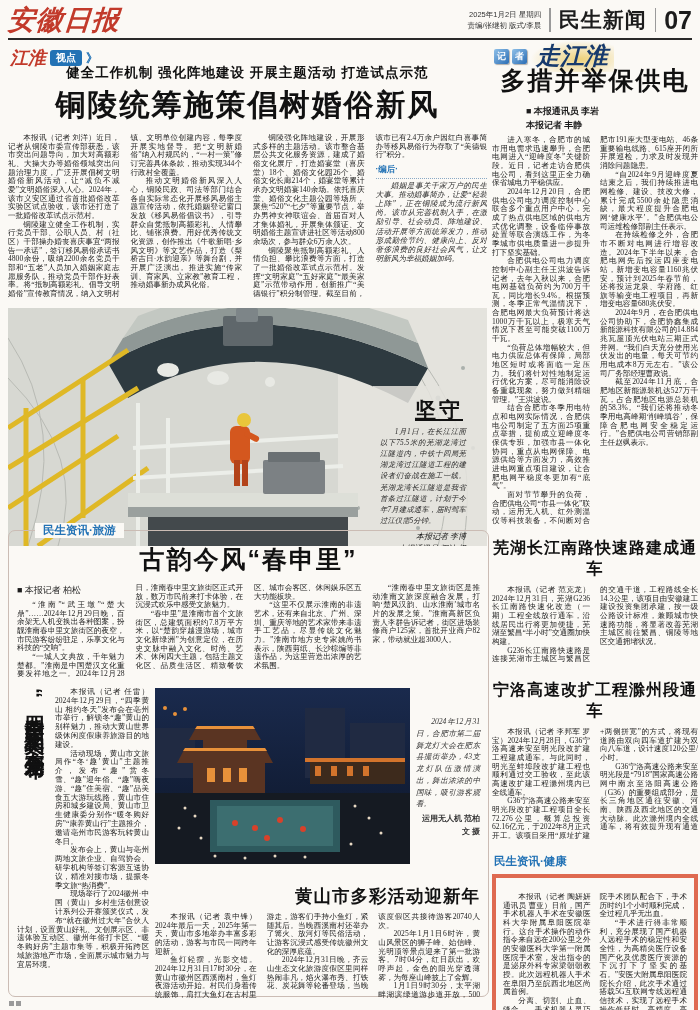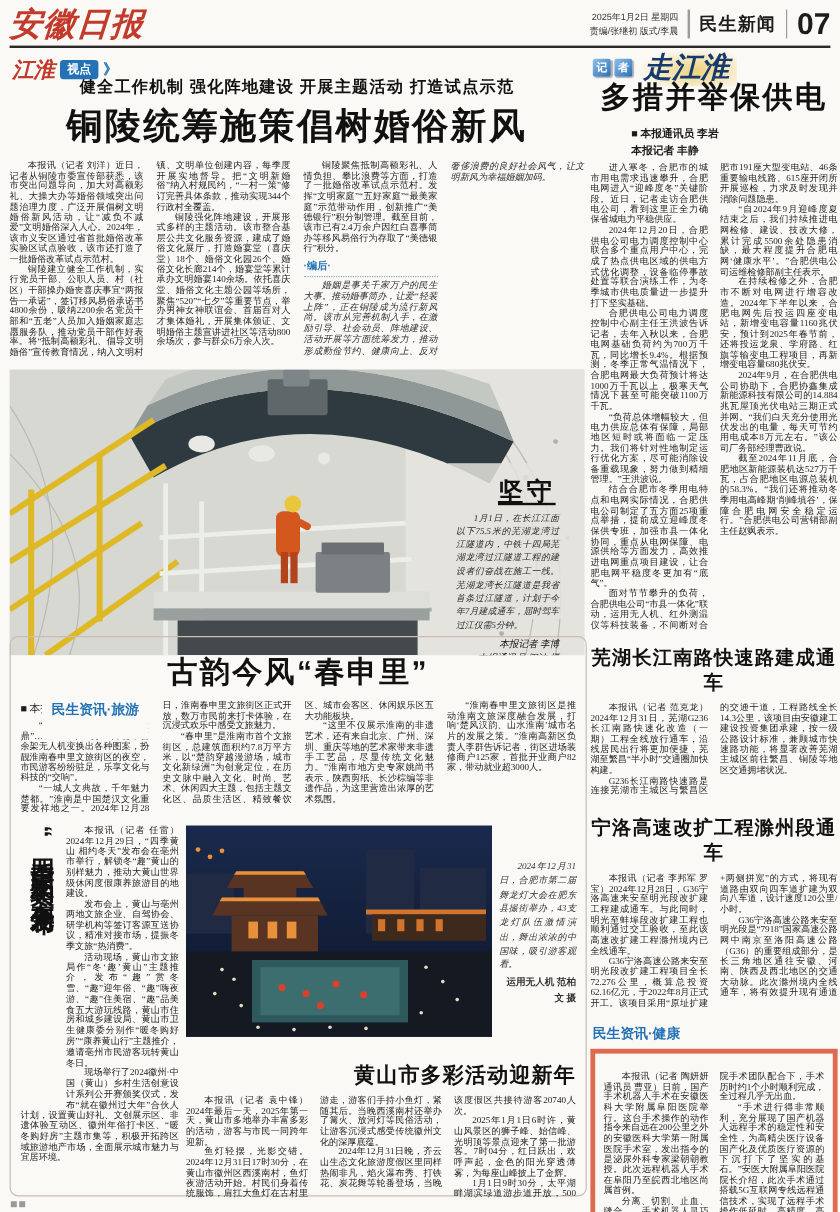--- a/index.html
+++ b/index.html
@@ -12,21 +12,21 @@
   
   .hdr { position:absolute; left:8px; top:6px; width:684px; height:34px;
          display:flex; align-items:center; justify-content:space-between;
          border-bottom:2px solid #2a2a2a; padding-bottom:4px; }
   .masthead { font-family:"DejaVu Serif", serif; font-weight:bold; font-style:italic;
               font-size:27px; color:#c23a2b; transform:skewX(-4deg); letter-spacing:1px; }
   .hdr-right { display:flex; align-items:center; gap:8px; }
   .date-block { text-align:right; font-family:"Liberation Sans",sans-serif;
                 font-size:7.5px; color:#333; line-height:1.5; }
   .vbar { width:1.5px; height:24px; background:#9a9a9a; }
-  .section-name { font-family:"Liberation Sans",sans-serif; font-weight:bold; font-size:15px; letter-spacing:1px; }
+  .section-name { font-family:"Liberation Sans",sans-serif; font-weight:bold; font-size:21px; letter-spacing:1px; }
   .page-no { font-family:"Liberation Sans",sans-serif; font-weight:bold; font-size:25px; }
   
   .badge-viewpoint { position:absolute; left:10px; top:46px; display:flex; align-items:center; gap:4px; }
   .jh-script { font-family:"DejaVu Serif",serif; font-weight:bold; font-style:italic;
                font-size:18px; color:#c23a2b; }
   .vp-tag { background:#2272b5; color:#fff; font-family:"Liberation Sans",sans-serif;
             font-weight:bold; font-size:10px; padding:1px 6px; border-radius:3px; }
   .vp-arrow { color:#2272b5; font-weight:bold; font-size:12px; }
   .badge-reporter { position:absolute; left:494px; top:40px; display:flex; align-items:center; gap:3px; }
   .rp-sq { width:15px; height:15px; border-radius:2px; background:linear-gradient(135deg,#8fc0e8,#2a6db5);
@@ -53,22 +53,22 @@
   .photo1 { position:relative; margin-top:6px; width:479px; height:238px; overflow:hidden; background:#dcdcd6; }
   .photo1-title { position:absolute; left:407px; top:88px; font-size:21px; letter-spacing:3px;text-decoration:underline; }
   .photo1-cap { position:absolute; left:372px; top:118px; width:86px; font-size:7.4px;
                 line-height:1.5; color:#2b2b2b; text-align:justify; font-style:italic; }
   .photo1-credit { position:absolute; right:6px; top:244px; text-align:right;
                    font-weight:normal; font-size:8px; line-height:1.5; color:#111; }
   .photo1-cap p { text-indent:2em; }
   
   .tourism-box { position:absolute; left:8px; top:530px; width:481px; height:467px;
                  border:1.5px solid #cbbcb4; border-radius:7px; padding:10px 8px 6px; }
-  .sect-label { position:absolute; top:-8px; left:26px; background:#fbf9f5; padding:17px 8px;
-                color:#2272b5; font-family:"Liberation Sans",sans-serif; font-weight:bold; font-size:11.5px;margin-top:44px; }
+  .sect-label { position:absolute; top:-8px; left:26px; background:#fbf9f5; padding:0 8px;
+                color:#2272b5; font-family:"Liberation Sans",sans-serif; font-weight:bold; font-size:11.5px; }
   .cs-headline { text-align:center; font-size:25px; letter-spacing:2px; margin-top:2px; }
   .cs-cols { margin-top:8px; height:96px; column-count:4; column-gap:11px; }
   .byline { font-weight:normal; font-size:9px; margin-bottom:4px; text-indent:0 !important; }
   .bottom-row { display:flex; margin-top:8px; gap:6px; }
   .hs-left { width:150px; height:296px; overflow:hidden; font-size:7.6px; text-align:justify; }
   .hs-left p { text-indent:2em; line-height:1.16; }
   .vert-head { writing-mode:vertical-rl; float:left; height:234px; width:32px;
                font-family:"Liberation Sans",sans-serif; font-weight:bold; font-size:20px;
                letter-spacing:2px; margin-right:6px; color:#111; }
   .hs-right { flex:1; }
@@ -128,20 +128,21 @@
     <span class="rp-script">走江淮</span>
   </div>
 
   <div class="left-main">
     <div class="kicker headline-sans">健全工作机制 强化阵地建设 开展主题活动 打造试点示范</div>
     <div class="lead-headline headline-sans">铜陵统筹施策倡树婚俗新风</div>
     <div class="lead-body cols body-sm">
       <div>
           <p>本报讯（记者 刘洋）近日，记者从铜陵市委宣传部获悉，该市突出问题导向，加大对高额彩礼、大操大办等婚俗领域突出问题治理力度，广泛开展倡树文明婚俗新风活动，让“减负不减爱”文明婚俗深入人心。2024年，该市义安区通过省首批婚俗改革实验区试点验收，该市还打造了一批婚俗改革试点示范村。</p>
           <p>铜陵建立健全工作机制，实行党员干部、公职人员、村（社区）干部操办婚丧喜庆事宜“两报告一承诺”，签订移风易俗承诺书4800余份，吸纳2200余名党员干部和“五老”人员加入婚姻家庭志愿服务队，推动党员干部作好表率。将“抵制高额彩礼、倡导文明婚俗”宣传教育情况，纳入文明村镇、文明单位创建内容，每季度开展实地督导。把“文明新婚俗”纳入村规民约，“一村一策”修订完善具体条款，推动实现344个行政村全覆盖。</p>
+          <p>推动文明婚俗新风深入人心，铜陵民政、司法等部门结合各自实际常态化开展移风易俗主题宣传活动，依托婚姻登记窗口发放《移风易俗倡议书》，引导群众自觉抵制高额彩礼、人情攀比、铺张浪费。用好优秀传统文化资源，创作推出《牛歌新唱·乡风文明》等文艺作品，打造《梨桥吉日·水韵迎亲》等舞台剧，并开展广泛演出。推进实施“传家训、育家风、立家教”教育工程，推动婚事新办成风化俗。</p>
           <p>铜陵强化阵地建设，开展形式多样的主题活动。该市整合基层公共文化服务资源，建成了婚俗文化展厅，打造婚宴堂（喜庆堂）18个、婚俗文化园26个、婚俗文化长廊214个，婚宴堂等累计承办文明婚宴140余场。依托喜庆堂、婚俗文化主题公园等场所，聚焦“520”“七夕”等重要节点，举办男神女神联谊会、首届百对人才集体婚礼，开展集体颁证、文明婚俗主题宣讲进社区等活动800余场次，参与群众6万余人次。</p>
           <p>铜陵聚焦抵制高额彩礼、人情负担、攀比浪费等方面，打造了一批婚俗改革试点示范村。发挥“文明家庭”“五好家庭”“最美家庭”示范带动作用，创新推广“美德银行”积分制管理。截至目前，该市已有2.4万余户因红白喜事简办等移风易俗行为存取了“美德银行”积分。</p>
         </div>
       <div class="ps-label">·编后·</div>
       <div class="ps-text">
           <p>婚姻是事关千家万户的民生大事。推动婚事简办，让爱“轻装上阵”，正在铜陵成为流行新风尚。该市从完善机制入手，在激励引导、社会动员、阵地建设、活动开展等方面统筹发力，推动形成勤俭节约、健康向上、反对奢侈浪费的良好社会风气，让文明新风为幸福婚姻加码。</p>
         </div>
     </div>
 
     <div class="photo1">
@@ -229,22 +230,22 @@
           <p>“这里不仅展示淮南的非遗艺术，还有来自北京、广州、深圳、重庆等地的艺术家带来非遗手工艺品，尽显传统文化魅力。”淮南市地方史专家姚尚书表示，陕西剪纸、长沙棕编等非遗作品，为这里营造出浓厚的艺术氛围。</p>
           <p>“淮南春申里文旅街区是推动淮南文旅深度融合发展，打响‘楚风汉韵、山水淮南’城市名片的发展之策。”淮南高新区负责人李群告诉记者，街区进场装修商户125家，首批开业商户82家，带动就业超3000人。</p>
         </div>
     </div>
 
     <div class="bottom-row">
       <div class="hs-left">
         <div class="vert-head">“四季黄山 相约冬天”在亳州发布</div>
         <div>
             <p>本报讯（记者 任雷）2024年12月29日，“四季黄山 相约冬天”发布会在亳州市举行，解锁冬“趣”黄山的别样魅力，推动大黄山世界级休闲度假康养旅游目的地建设。</p>
+            <p>活动现场，黄山市文旅局作“冬‘趣’黄山”主题推介，发布“趣”赏冬雪、“趣”迎年俗、“趣”嗨夜游、“趣”住美宿、“趣”品美食五大游玩线路，黄山市住房和城乡建设局、黄山市卫生健康委分别作“暖冬购好房”“康养黄山行”主题推介，邀请亳州市民游客玩转黄山冬日。</p>
             <p>发布会上，黄山与亳州两地文旅企业、自驾协会、研学机构等签订客源互送协议，精准对接市场，提振冬季文旅“热消费”。</p>
-            <p>活动现场，黄山市文旅局作“冬‘趣’黄山”主题推介，发布“趣”赏冬雪、“趣”迎年俗、“趣”嗨夜游、“趣”住美宿、“趣”品美食五大游玩线路，黄山市住房和城乡建设局、黄山市卫生健康委分别作“暖冬购好房”“康养黄山行”主题推介，邀请亳州市民游客玩转黄山冬日。</p>
             <p>现场举行了2024徽州·中国（黄山）乡村生活创意设计系列公开赛颁奖仪式，发布“就在徽州过大年”合伙人计划，设置黄山好礼、文创展示区、非遗体验互动区、徽州年俗打卡区、“暖冬购好房”主题市集等，积极开拓跨区域旅游地产市场，全面展示城市魅力与宜居环境。</p>
           </div>
       </div>
       <div class="hs-right">
         <div class="photo2-row">
           <div class="photo2">
             <svg width="255" height="176" viewBox="0 0 255 176">
               <defs>
                 <linearGradient id="sky" x1="0" y1="0" x2="0" y2="1">
                   <stop offset="0" stop-color="#1a2a4d"></stop>

